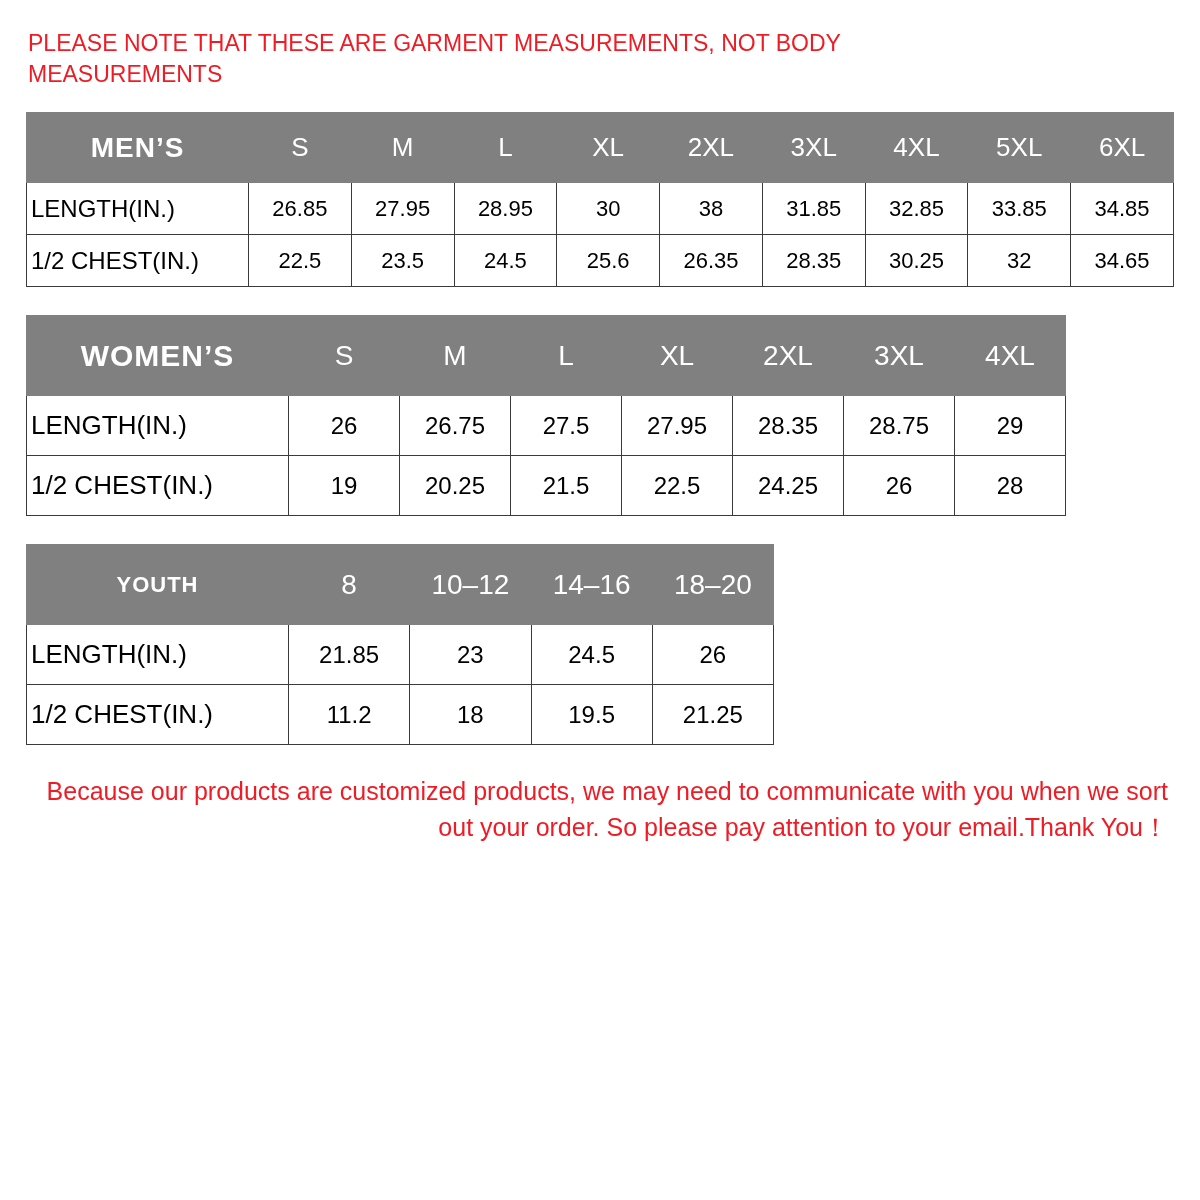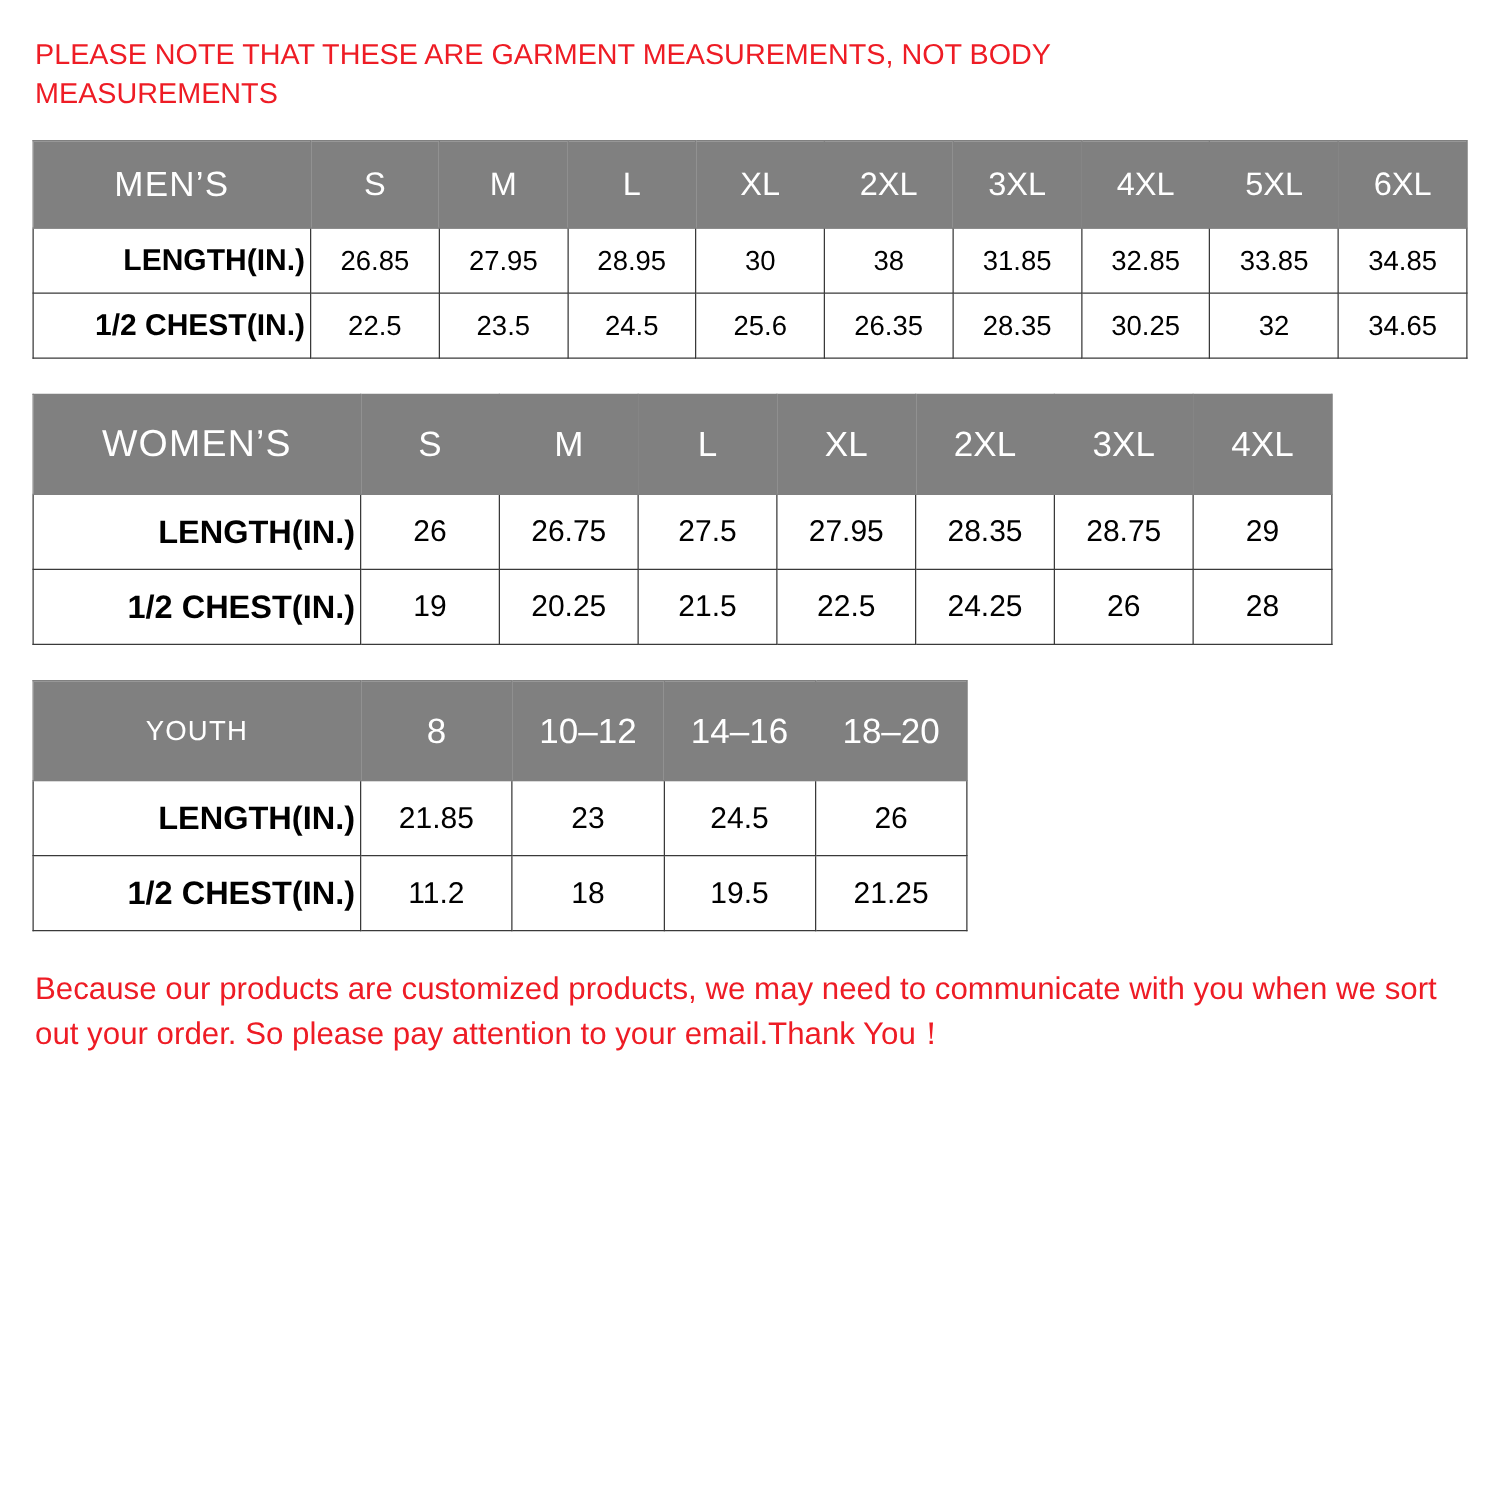--- a/index.html
+++ b/index.html
@@ -55,28 +55,28 @@
   table.size-table tr.head td {
     background: #808080;
     color: #ffffff;
     font-weight: normal;
     height: 70px;
     border: 1px solid #808080;
   }
   table.size-table tr.head td.label {
     font-size: 28px;
     letter-spacing: 1px;
+    font-weight: bold;
   }
   table.size-table tr.head td.size {
     font-size: 26px;
   }
   table.size-table td.rowlabel {
     font-size: 24px;
-    text-align: right;
-    font-weight: bold;
+    text-align: left;
   }
   
   #mens-table { width: 1148px; }
   #mens-table col.first { width: 222px; }
   
   #womens-table { width: 1040px; }
   #womens-table col.first { width: 262px; }
   #womens-table tr.head td.label { font-size: 30px; }
   #womens-table tr.head td.size { font-size: 28px; }
   #womens-table td { height: 60px; font-size: 24px; }
@@ -86,20 +86,21 @@
   #youth-table { width: 748px; }
   #youth-table col.first { width: 262px; }
   #youth-table tr.head td.label { font-size: 22px; }
   #youth-table tr.head td.size { font-size: 28px; }
   #youth-table td { height: 60px; font-size: 24px; }
   #youth-table tr.head td { height: 80px; }
   #youth-table td.rowlabel { font-size: 26px; }
 
   .footer {
     margin-top: 6px;
+    text-align: right;
   }
   .footer p {
     color: #ee1c25;
     font-size: 25px;
     line-height: 1.45;
     margin: 0 0 18px 2px;
     max-width: 1140px;
   }
   .footer p.second {
     font-size: 24px;

